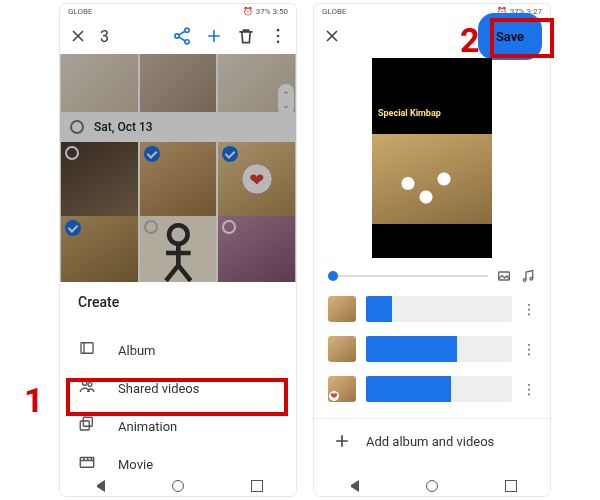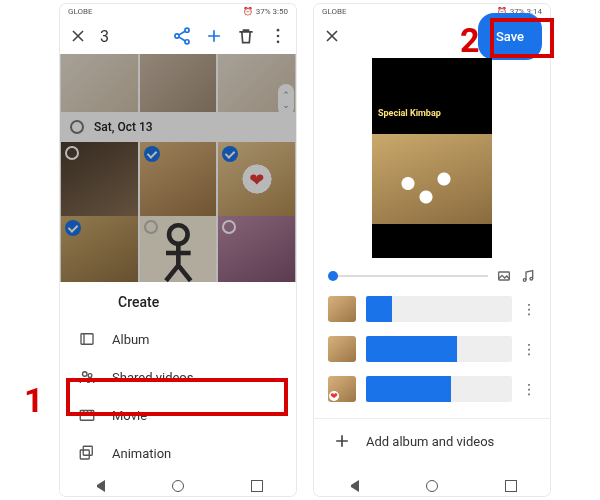--- a/index.html
+++ b/index.html
@@ -20,29 +20,29 @@
   .sidebtn { position: absolute; right: 2px; top: 30px; width: 16px; height: 32px; background: #fff; border-radius: 10px; z-index: 2; display: flex; flex-direction: column; align-items: center; justify-content: center; color: #888; font-size: 9px; gap: 2px; }
   .section-hdr { display: flex; align-items: center; gap: 10px; padding: 8px 10px; font-size: 12px; font-weight: 500; color: #222; }
   .radio { width: 14px; height: 14px; border: 2px solid #777; border-radius: 50%; }
   .grid3 { display: flex; height: 74px; }
   .cell { flex: 1; margin: 0 1px; position: relative; background: #eee; display: flex; align-items: center; justify-content: center; }
   .check { position: absolute; top: 4px; left: 4px; width: 16px; height: 16px; border-radius: 50%; background: #1a73e8; display: flex; align-items: center; justify-content: center; }
   .check::after { content: ""; width: 4px; height: 7px; border: solid #fff; border-width: 0 2px 2px 0; transform: rotate(45deg); margin-top: -2px; }
   .nocheck { position: absolute; top: 4px; left: 4px; width: 14px; height: 14px; border-radius: 50%; border: 2px solid #fff; }
   .cell .heart { width: 34px; height: 34px; background: radial-gradient(circle,#fff 60%,transparent 61%); border-radius: 50%; display: flex; align-items: center; justify-content: center; font-size: 18px; color: #e53935; }
   .sheet { position: absolute; left: 0; right: 0; bottom: 20px; top: 278px; background: #fff; z-index: 4; padding: 12px 18px 4px; }
-  .sheet h4 { font-size: 14px; font-weight: 500; color: #222; margin-bottom: 10px; margin-left: 40px; }
-  .opt { display: flex; align-items: center; gap: 16px; height: 38px; font-size: 13px; color: #333; }
+  .sheet h4 { font-size: 14px; font-weight: 500; color: #222; margin-bottom: 10px; }
+  .opt { display: flex; align-items: flex-end; gap: 22px; height: 38px; font-size: 13px; color: #333; }
   .opt .icon { width: 18px; color: #555; }
   .navbr { position: absolute; bottom: 0; left: 0; right: 0; height: 20px; background: #fff; display: flex; align-items: center; justify-content: space-around; z-index: 5; }
   .navbr div { width: 12px; height: 12px; }
   .tri { width: 0; height: 0; border-top: 5px solid transparent; border-bottom: 5px solid transparent; border-right: 8px solid #555; }
   .cir { border: 1.5px solid #555; border-radius: 50%; width: 10px; height: 10px; }
   .sqr { border: 1.5px solid #555; width: 9px; height: 9px; }
-  .savebtn { background: #1a73e8; color: #ffffff; border: none; border-radius: 16px; padding: 16px 18px; font-size: 13px; font-weight: 500; }
+  .savebtn { background: #1a73e8; color: #000000; border: none; border-radius: 16px; padding: 16px 18px; font-size: 13px; font-weight: 500; }
   .preview { margin: 4px auto 6px; width: 120px; height: 200px; background: #000; position: relative; display: flex; align-items: center; justify-content: center; }
   .prevtext { position: absolute; top: 50px; left: 6px; font-size: 9px; color: #ffe37a; font-weight: 700; text-shadow: 1px 1px 0 #000; }
   .playbtn { width: 30px; height: 30px; border-radius: 50%; background: rgba(255,255,255,0.35); display: flex; align-items: center; justify-content: center; }
   .playbtn::after { content: ""; border-left: 10px solid #fff; border-top: 6px solid transparent; border-bottom: 6px solid transparent; margin-left: 3px; }
   .foodimg { position: absolute; bottom: 34px; left: 0; right: 0; height: 90px; background:
     radial-gradient(circle at 30% 55%, #fff 6px, transparent 7px),
     radial-gradient(circle at 60% 50%, #fff 6px, transparent 7px),
     radial-gradient(circle at 45% 70%, #fff 6px, transparent 7px),
     linear-gradient(160deg,#c9a96b,#8a6b3f); }
   .slider { padding: 4px 14px; display: flex; align-items: center; gap: 8px; }
@@ -167,34 +167,34 @@
               <circle cx="9" cy="8" r="3"></circle>
               <circle cx="16" cy="10" r="2.5"></circle>
               <path d="M3 20c0-3 3-5 6-5s6 2 6 5M13 20c0-2.5 2-4 4-4s4 1.5 4 4"></path>
             </svg>
           </span>
         <span>Shared videos</span>
       </div>
       <div class="opt">
         <span class="icon">
             <svg viewBox="0 0 24 24" fill="none" stroke="currentColor" stroke-width="1.8">
+              <rect x="7" y="3" width="12" height="12" rx="1"></rect>
+              <rect x="3" y="8" width="12" height="12" rx="1"></rect>
+            </svg>
+          </span>
+        <span>Animation</span>
+      </div>
+      <div class="opt">
+        <span class="icon">
+            <svg viewBox="0 0 24 24" fill="none" stroke="currentColor" stroke-width="1.8">
               <rect x="3" y="6" width="18" height="13" rx="1"></rect>
               <path d="M3 10h18M7 6l2 4M12 6l2 4M17 6l2 4"></path>
             </svg>
           </span>
         <span>Movie</span>
-      </div>
-      <div class="opt">
-        <span class="icon">
-            <svg viewBox="0 0 24 24" fill="none" stroke="currentColor" stroke-width="1.8">
-              <rect x="7" y="3" width="12" height="12" rx="1"></rect>
-              <rect x="3" y="8" width="12" height="12" rx="1"></rect>
-            </svg>
-          </span>
-        <span>Animation</span>
       </div>
       <div class="opt">
         <span class="icon">
             <svg viewBox="0 0 24 24" fill="none" stroke="currentColor" stroke-width="1.8">
               <rect x="4" y="4" width="16" height="16" rx="1"></rect>
               <path d="M12 4v16M4 12h8"></path>
             </svg>
           </span>
         <span>Collage</span>
       </div>
@@ -206,21 +206,21 @@
       <div class="sqr"></div>
     </div>
   </div>
 
   <div class="phone">
     <div class="status">
       <span>GLOBE</span>
       <span class="right">
         <span>⏰</span>
         <span>37%</span>
-        <span>3:14</span>
+        <span>3:27</span>
       </span>
     </div>
     <div class="topbar">
       <span class="icon">
         <svg viewBox="0 0 24 24" stroke="currentColor" stroke-width="2" fill="none">
             <path d="M6 6L18 18M18 6L6 18"></path>
           </svg>
       </span>
       <span class="spacer"></span>
       <button class="savebtn">Save</button>

